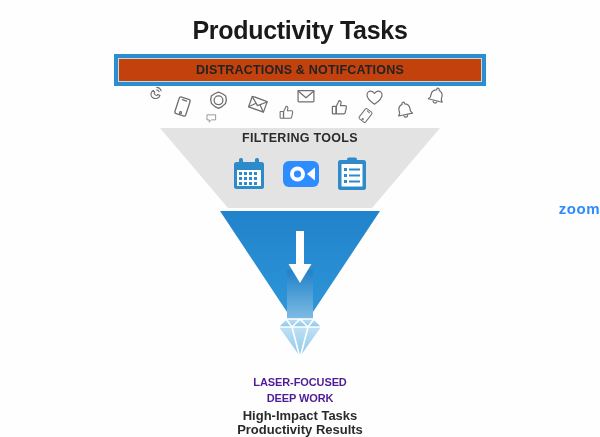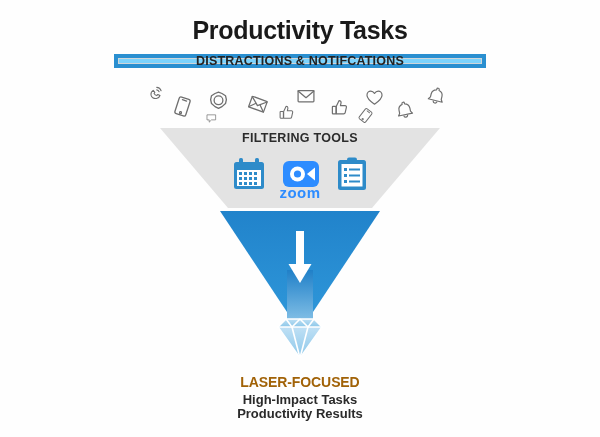--- a/index.html
+++ b/index.html
@@ -28,22 +28,22 @@
     color: #1a1a1a;
     letter-spacing: -0.3px;
   }
 
   
   #distractions-banner {
     position: absolute;
     left: 114px;
     top: 54px;
     width: 372px;
-    height: 14px;
-    background: #7dd3fc;
+    height: 32px;
+    background: #c2410c;
     border: 4px solid #2a8fd0;
     box-sizing: border-box;
     display: flex;
     align-items: center;
     justify-content: flex-end;
   }
   #distractions-banner-inner {
     border: 1px solid #cfd6da;
     width: 100%;
     height: 100%;
@@ -94,42 +94,42 @@
     left: 0;
     width: 600px;
     display: flex;
     justify-content: center;
     align-items: center;
     gap: 14px;
   }
   .tool-icon { display: block; }
   #zoom-wordmark {
     position: absolute;
-    top: 184px;
-    left: 0;
-    width: 600px;
-    text-align: center;
+    top: 200px;
+    left: 0;
+    width: 600px;
+    text-align: right;
     font-size: 15px;
     font-weight: bold;
     color: #2d8cff;
     letter-spacing: 0.5px;
   }
 
   
   #outcome-block {
     position: absolute;
     top: 374px;
     left: 0;
     width: 600px;
     text-align: center;
   }
   .outcome-head {
-    font-size: 14px;
-    font-weight: bold;
-    color: #a16207;
+    font-size: 11px;
+    font-weight: bold;
+    color: #4c1d95;
     line-height: 16px;
     letter-spacing: -0.1px;
   }
   .outcome-sub {
     font-size: 13px;
     font-weight: bold;
     color: #2a2a2a;
     line-height: 13.5px;
   }
   .outcome-spacer { height: 3px; }
@@ -316,18 +316,19 @@
         </g>
       </svg>
     </span>
 
   </div>
 
   <div id="zoom-wordmark">zoom</div>
 
   <div id="outcome-block">
     <div class="outcome-head">LASER-FOCUSED</div>
+    <div class="outcome-head">DEEP WORK</div>
     <div class="outcome-spacer"></div>
     <div class="outcome-sub">High-Impact Tasks</div>
     <div class="outcome-sub">Productivity Results</div>
   </div>
 
 </div>
 
 </body></html>

